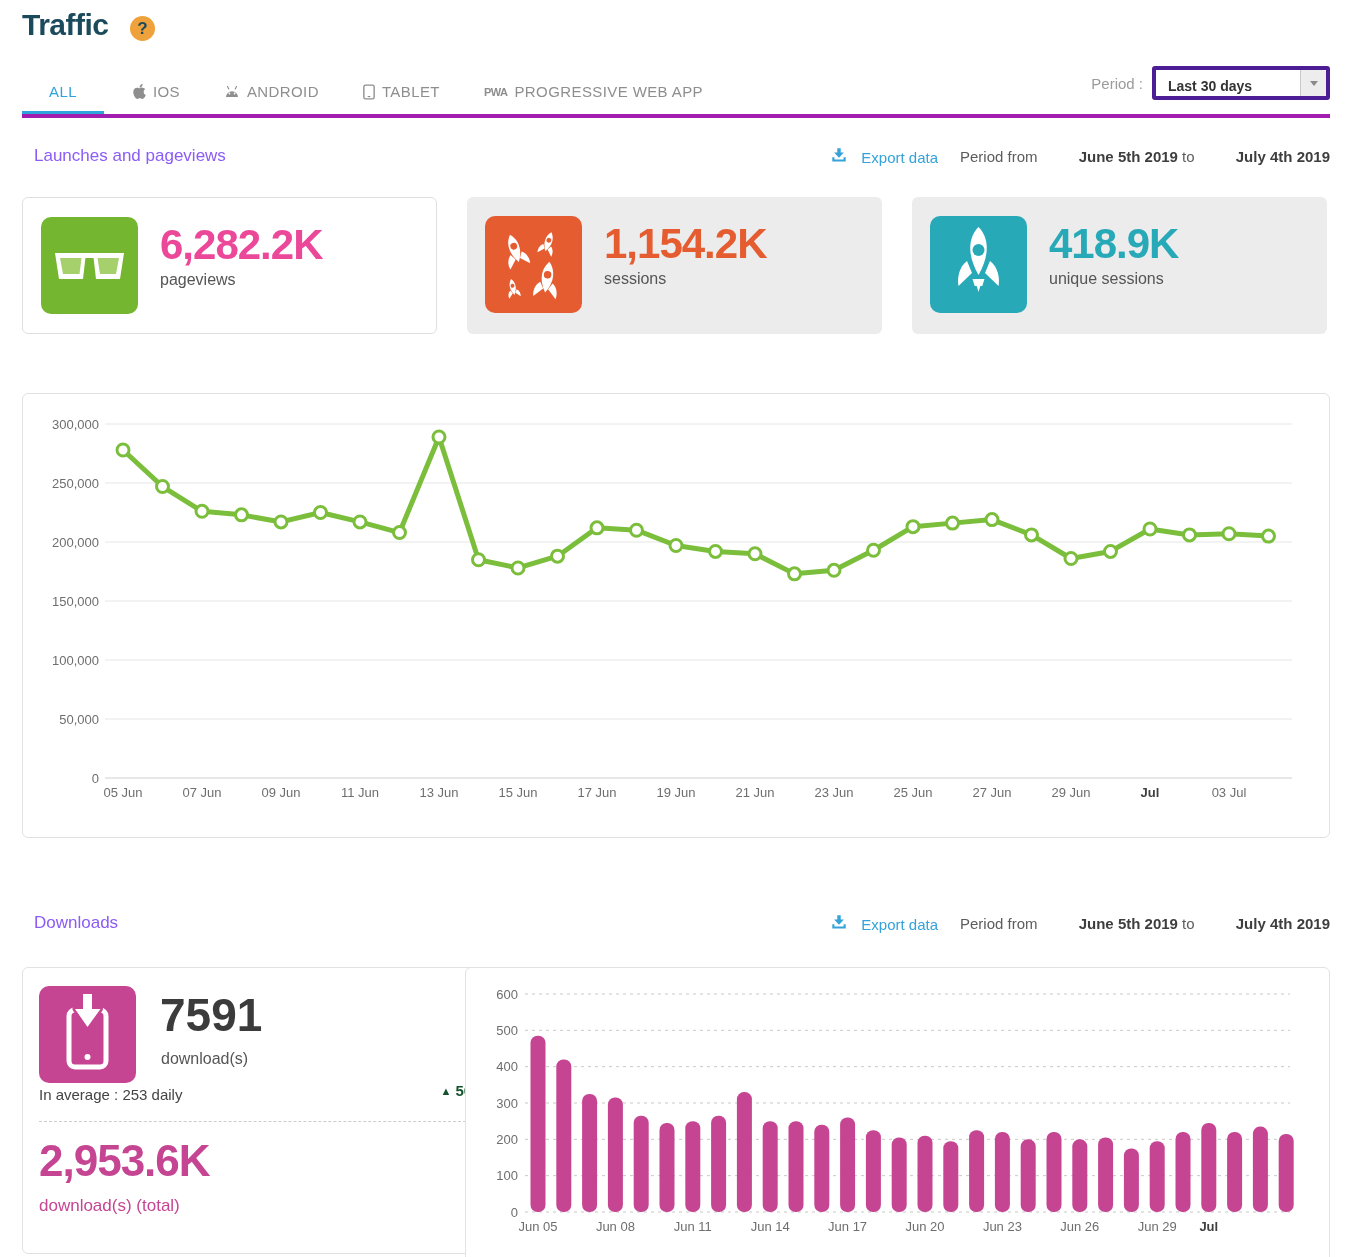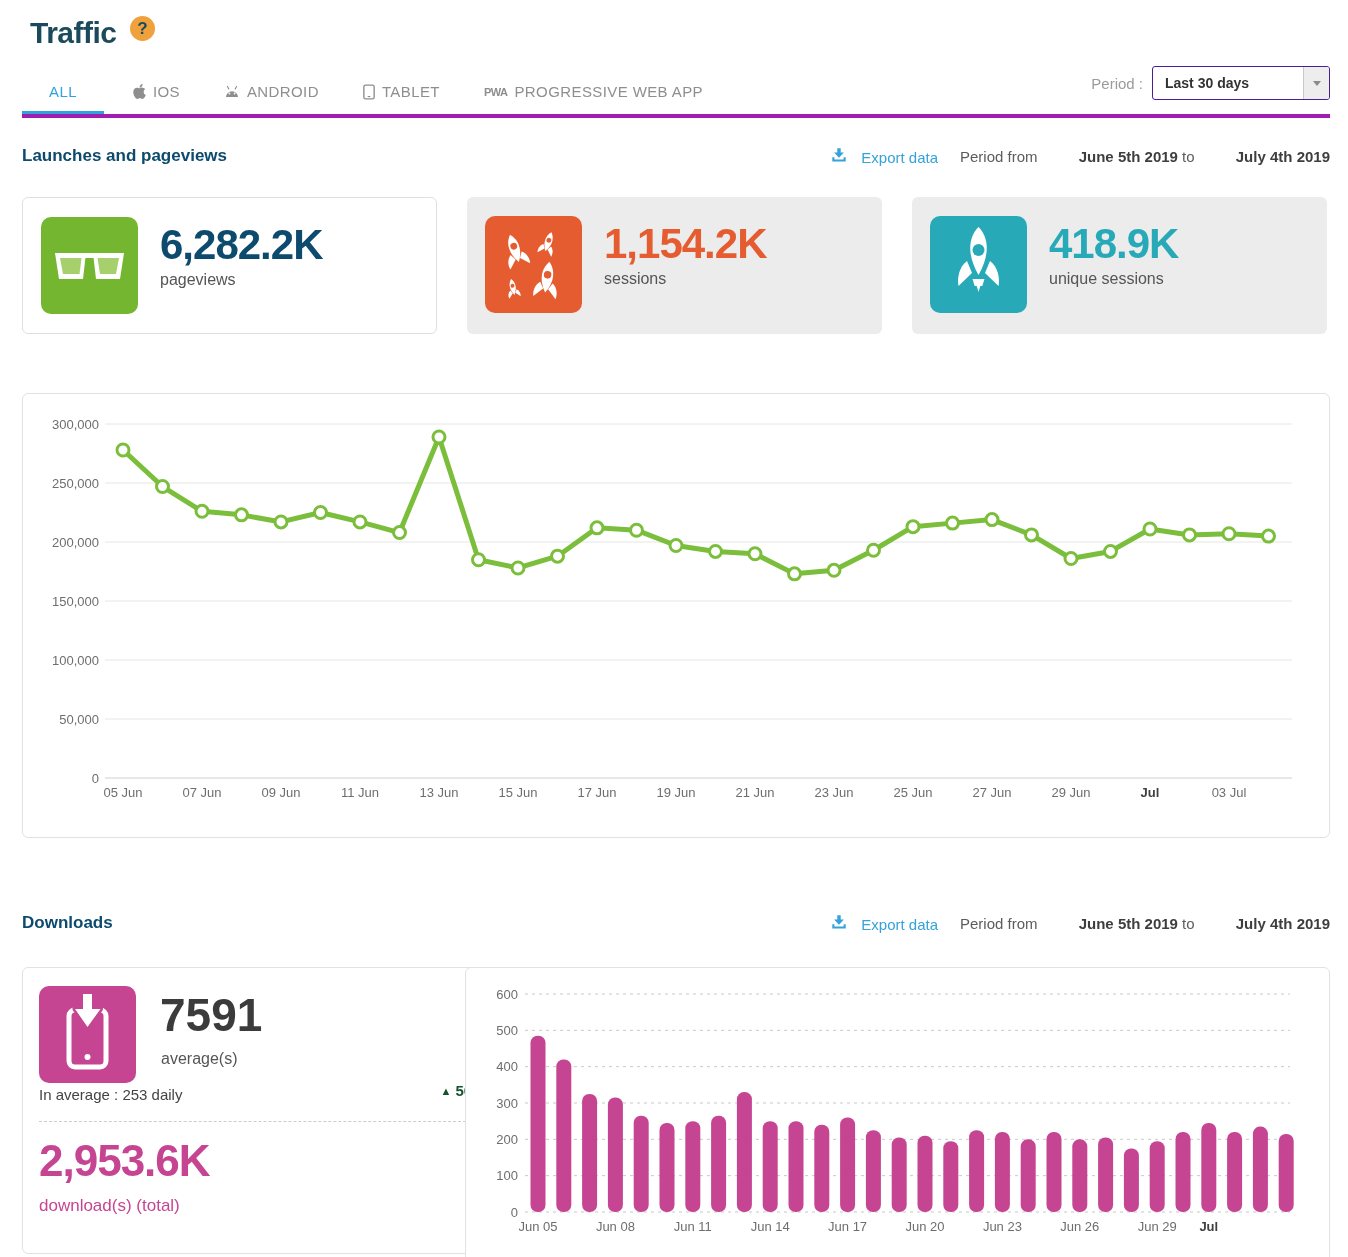--- a/index.html
+++ b/index.html
@@ -1,59 +1,59 @@
 <!DOCTYPE html>
 <html><head>
 <meta charset="utf-8">
 <style>
   html,body{margin:0;padding:0;background:#fff;}
   .page{position:relative;width:1348px;height:1257px;background:#fff;overflow:hidden;
         font-family:"Liberation Sans",sans-serif;-webkit-font-smoothing:antialiased;}
 
   
-  .h1{position:absolute;left:22px;top:8px;font-size:30px;font-weight:bold;color:#1b4a5c;letter-spacing:-.5px;margin:8px;}
+  .h1{position:absolute;left:22px;top:8px;font-size:30px;font-weight:bold;color:#1b4a5c;letter-spacing:-.5px;margin:0;}
   .help{position:absolute;left:130px;top:16px;width:25px;height:25px;border-radius:50%;background:#efa23b;
         color:#1b4a5c;font-weight:bold;font-size:17px;text-align:center;line-height:25px;cursor:pointer;}
 
   
   .tabbar{position:absolute;left:22px;right:18px;top:69px;height:45px;border-bottom:4px solid #a21caf;display:flex;align-items:stretch;}
   .tab{display:flex;align-items:center;gap:7px;padding:0 15px;margin-right:14px;font-size:15px;color:#8e8e8e;
        cursor:pointer;letter-spacing:.4px;white-space:nowrap;}
   .tab.active{color:#2fa3dc;box-shadow:inset 0 -3px 0 #2fa3dc;padding:0 27px;}
   .tab svg{display:block;}
   .pwa-logo{font-size:11px;font-weight:bold;letter-spacing:-.5px;}
 
   
   .period{position:absolute;top:66px;right:18px;display:flex;align-items:center;}
   .plabel{color:#9b9b9b;font-size:15px;margin-right:9px;text-align:center;}
-  .select{width:178px;height:34px;border:1px solid #4c1d95;border-radius:3px;background:#fff;display:flex;
+  .select{width:178px;height:34px;border:4px solid #4c1d95;border-radius:3px;background:#fff;display:flex;
           align-items:stretch;cursor:pointer;box-sizing:border-box;}
   .sval{flex:1;font-size:14px;font-weight:bold;color:#333;line-height:32px;padding-left:12px;}
   .sarrow{width:25px;border-left:1px solid #c9c9c9;background:#ededed;display:flex;align-items:center;
           justify-content:center;border-radius:0 2px 2px 0;}
   .sarrow i{width:0;height:0;border-left:4px solid transparent;border-right:4px solid transparent;border-top:5px solid #8a8a8a;}
 
   
   .secrow{position:absolute;left:22px;right:18px;height:26px;display:flex;align-items:center;justify-content:space-between;}
-  .secrow h2{margin:0;font-size:17px;color:#0c4a6e;font-weight:bold;}
+  .secrow h2{margin:12px;font-size:17px;color:#8b5cf6;font-weight:normal;}
   .secright{display:flex;align-items:center;gap:22px;}
   .export{display:flex;align-items:flex-end;gap:14px;color:#35a3d9;font-size:15px;cursor:pointer;}
   .ptext{font-size:15px;color:#5c5c5c;}
   .ptext b{color:#3e3e3e;margin-left:37px;}
 
   
   .stats{position:absolute;left:22px;top:197px;display:flex;gap:30px;}
   .stat{width:415px;height:137px;border-radius:6px;position:relative;box-sizing:border-box;cursor:pointer;}
   .stat.sel{background:#fff;border:1px solid #e0e0e0;}
   .stat.gray{background:#ececec;}
   .sicon{position:absolute;left:18px;top:19px;width:97px;height:97px;border-radius:10px;}
   .stext{margin-left:137px;padding-top:25px;}
   .snum{font-size:42px;font-weight:bold;letter-spacing:-1px;line-height:1.05;}
   .slabel{font-size:16px;color:#555;margin-top:4px;}
-  .bg-green{background:#74b62f;} .c-green{color:#0c4a6e;}
+  .bg-green{background:#74b62f;} .c-green{color:#ec4899;}
   .bg-orange{background:#e55c30;} .c-orange{color:#e55c30;}
   .bg-teal{background:#28a9b8;} .c-teal{color:#28a9b8;}
   .bg-pink{background:#c64593;}
 
   
   .card{position:absolute;background:#fff;border:1px solid #e2e2e2;border-radius:6px;box-sizing:border-box;}
   .linecard{left:22px;top:393px;width:1308px;height:445px;}
   .dlcard{left:22px;top:967px;width:495px;height:287px;}
   .barcard{left:465px;top:967px;width:865px;height:301px;}
 
@@ -294,21 +294,21 @@
   <div class="card dlcard">
     <div class="dlicon bg-pink">
       <svg viewBox="0 0 97 97" width="97" height="97">
         <rect x="30" y="24" width="37" height="57" rx="6" fill="none" stroke="#fff" stroke-width="5"></rect>
         <circle cx="48.5" cy="71" r="3" fill="#fff"></circle>
         <path d="M44 8 h9 v15 h8.5 L48.5 41 L36 23 h8 Z" fill="#fff" stroke="#c64593" stroke-width="5" stroke-linejoin="round"></path>
         <path d="M44 8 h9 v15 h8.5 L48.5 41 L36 23 h8 Z" fill="#fff"></path>
       </svg>
     </div>
     <div class="dlnum">7591</div>
-    <div class="dllabel">average(s)</div>
+    <div class="dllabel">download(s)</div>
     <div class="dlavg">In average : 253 daily</div>
     <div class="dldelta">
       <span class="tri">▲</span>
       <span>508 %</span>
     </div>
     <div class="dldiv"></div>
     <div class="dltotal">2,953.6K</div>
     <div class="dltlabel">download(s) (total)</div>
   </div>
 

